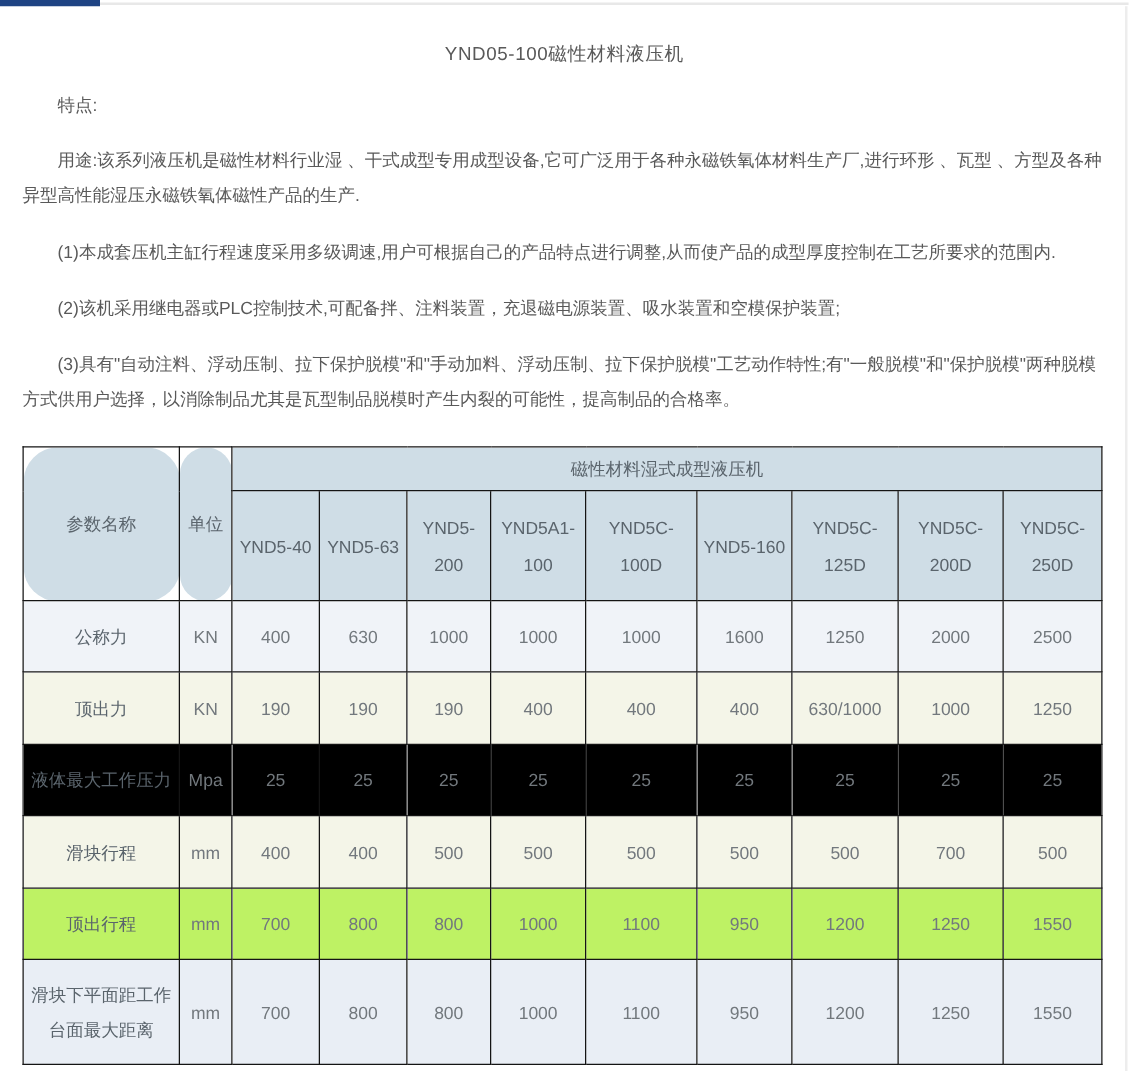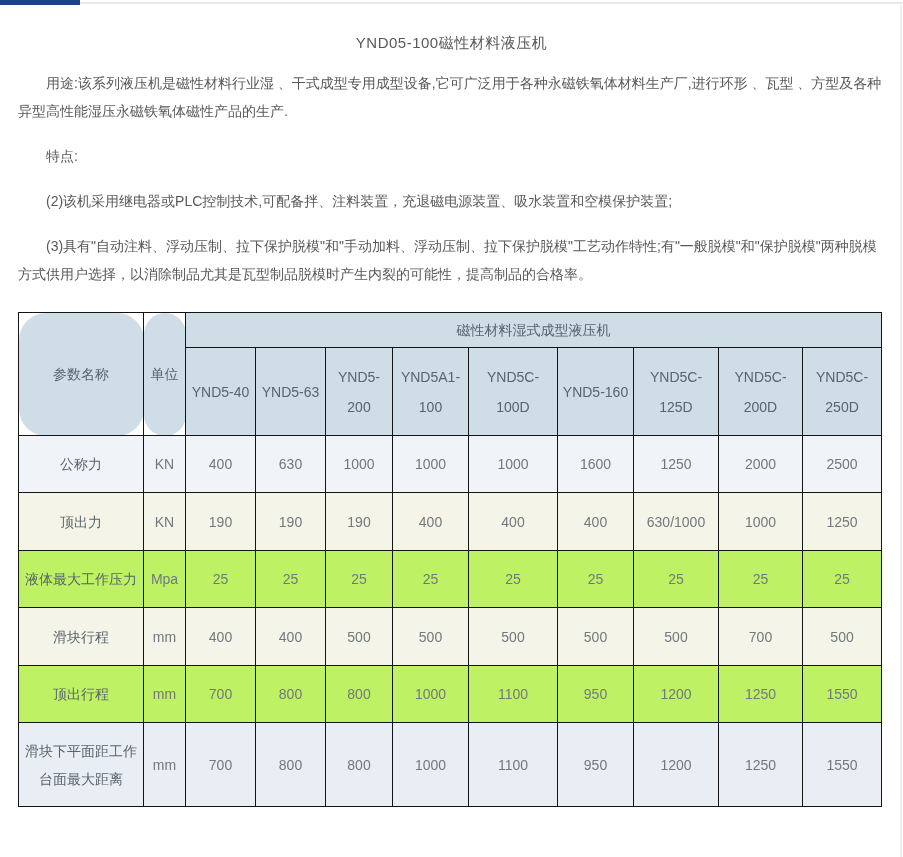--- a/index.html
+++ b/index.html
@@ -53,22 +53,23 @@
 </head>
 <body>
 
 <div class="topbar"></div>
 <div class="topbar-accent"></div>
 <div class="right-line"></div>
 
 <div class="content">
   <h1 class="page-title">YND05-100磁性材料液压机</h1>
 
+  <p class="para gap">特点:</p>
   <p class="para">用途:该系列液压机是磁性材料行业湿 、干式成型专用成型设备,它可广泛用于各种永磁铁氧体材料生产厂,进行环形 、瓦型 、方型及各种异型高性能湿压永磁铁氧体磁性产品的生产.</p>
-  <p class="para gap">特点:</p>
+  <p class="para gap">(1)本成套压机主缸行程速度采用多级调速,用户可根据自己的产品特点进行调整,从而使产品的成型厚度控制在工艺所要求的范围内.</p>
   <p class="para gap">(2)该机采用继电器或PLC控制技术,可配备拌、注料装置，充退磁电源装置、吸水装置和空模保护装置;</p>
   <p class="para gap">(3)具有"自动注料、浮动压制、拉下保护脱模"和"手动加料、浮动压制、拉下保护脱模"工艺动作特性;有"一般脱模"和"保护脱模"两种脱模方式供用户选择，以消除制品尤其是瓦型制品脱模时产生内裂的可能性，提高制品的合格率。</p>
 
   <table class="spec">
     <colgroup id="spec-cols">
         <col style="width: 125px;">
         <col style="width: 42px;">
         <col style="width: 70px;">
         <col style="width: 70px;">
         <col style="width: 67px;">
@@ -117,21 +118,21 @@
           <td>190</td>
           <td>190</td>
           <td>190</td>
           <td>400</td>
           <td>400</td>
           <td>400</td>
           <td>630/1000</td>
           <td>1000</td>
           <td>1250</td>
         </tr>
-        <tr style="height: 57px; background: #bef264;">
+        <tr style="height: 57px; background: #000000;">
           <td class="param-cell">液体最大工作压力</td>
           <td>Mpa</td>
           <td>25</td>
           <td>25</td>
           <td>25</td>
           <td>25</td>
           <td>25</td>
           <td>25</td>
           <td>25</td>
           <td>25</td>

